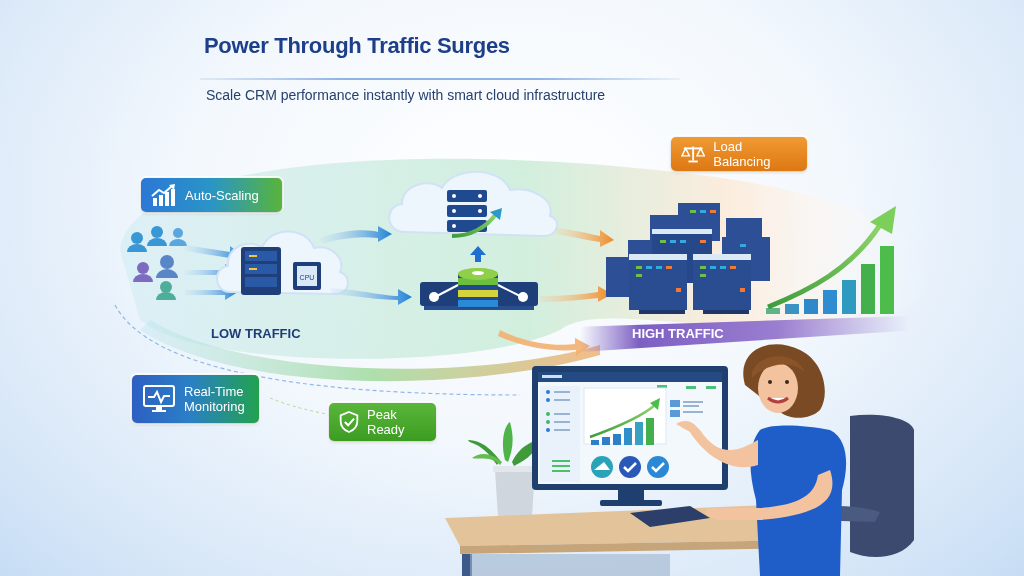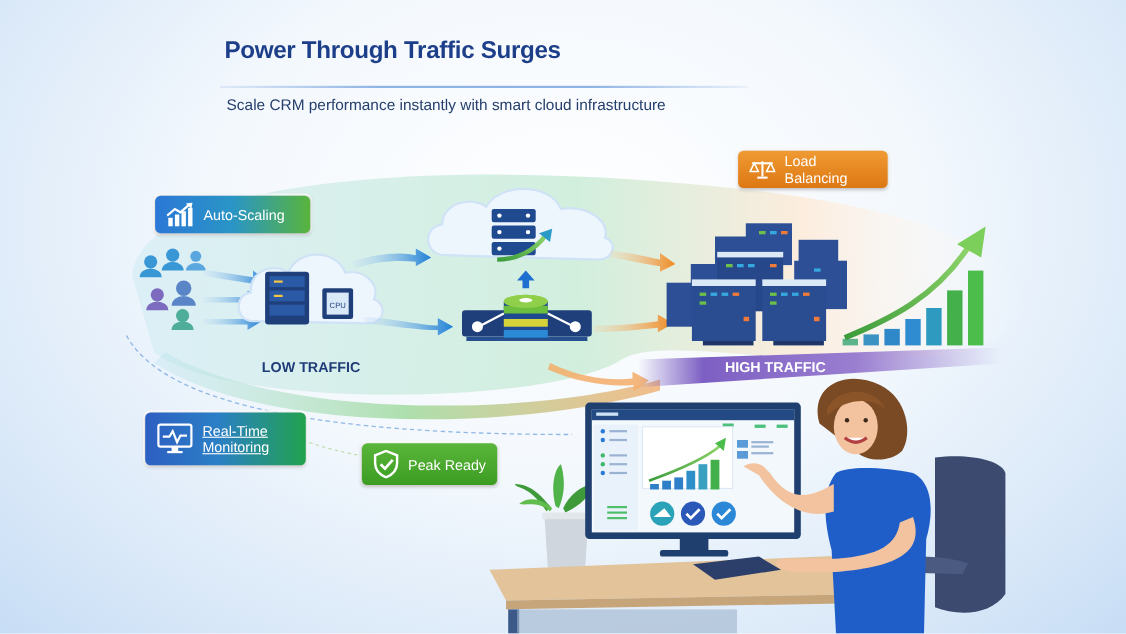--- a/index.html
+++ b/index.html
@@ -22,24 +22,24 @@
   .swoosh { left: 0; top: 0; width: 1024px; height: 576px; }
 
   .badge {
     display: flex; align-items: center; gap: 8px; border-radius: 5px;
     color: #fff; font-size: 13px; box-shadow: 0 1px 3px rgba(0,0,0,0.25), 0 0 0 2px rgba(255,255,255,0.9);
     padding: 0 10px; box-sizing: border-box;
   }
   .badge .lbl { line-height: 15px; }
   .b-auto { left: 141px; top: 138px; width: 141px; height: 34px; background: linear-gradient(90deg, #2b78d6, #2a95c6 50%, #58b43b); margin-top: 40px; }
   .b-load { left: 671px; top: 137px; width: 136px; height: 34px; background: linear-gradient(180deg, #f09a33, #dd7813); }
-  .b-rtm  { left: 132px; top: 375px; width: 146px; height: 48px; background: linear-gradient(90deg, #2d5fc2, #2b7fc6 45%, #21a24e); text-decoration: underline; }
-  .b-peak { left: 329px; top: 403px; width: 123px; height: 38px; background: linear-gradient(180deg, #59b63a, #3c9c22); }
-
-  .traffic-label { font-size: 13px; font-weight: bold; white-space: nowrap; margin-left: 27px; }
+  .b-rtm  { left: 132px; top: 375px; width: 127px; height: 48px; background: linear-gradient(90deg, #2d5fc2, #2b7fc6 45%, #21a24e); }
+  .b-peak { left: 329px; top: 403px; width: 107px; height: 38px; background: linear-gradient(180deg, #59b63a, #3c9c22); }
+
+  .traffic-label { font-size: 13px; font-weight: bold; white-space: nowrap; }
   .low { left: 211px; top: 326px; color: #1f3b78; }
   .high-band {
     left: 580px; top: 316px; width: 330px; height: 36px;
     background: linear-gradient(90deg, rgba(140,110,200,0.0), #7d5fc3 18%, #9a7ed0 60%, rgba(200,190,235,0.0));
     clip-path: polygon(0 30%, 100% 0, 100% 40%, 0 100%);
   }
   .high { left: 632px; top: 326px; color: #ffffff; }
 </style>
 </head>
 <body>

